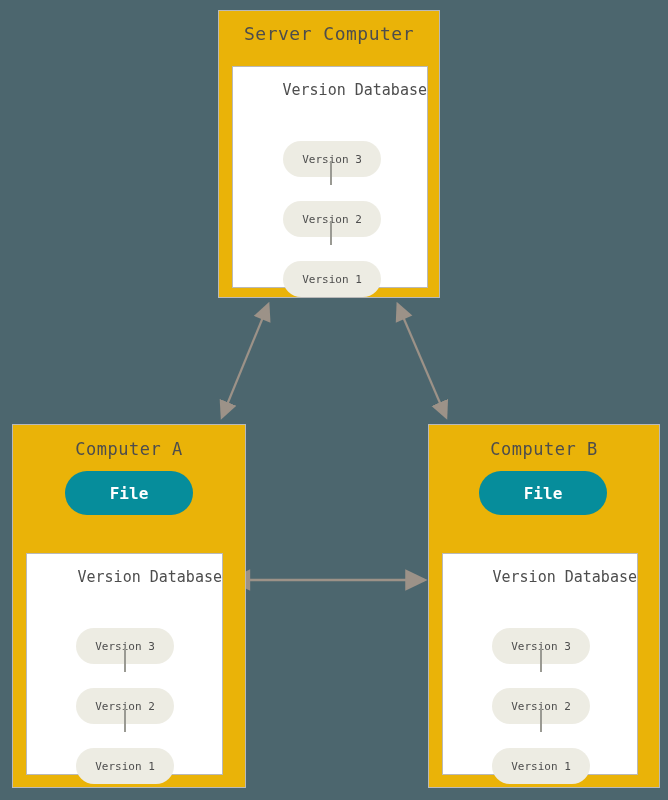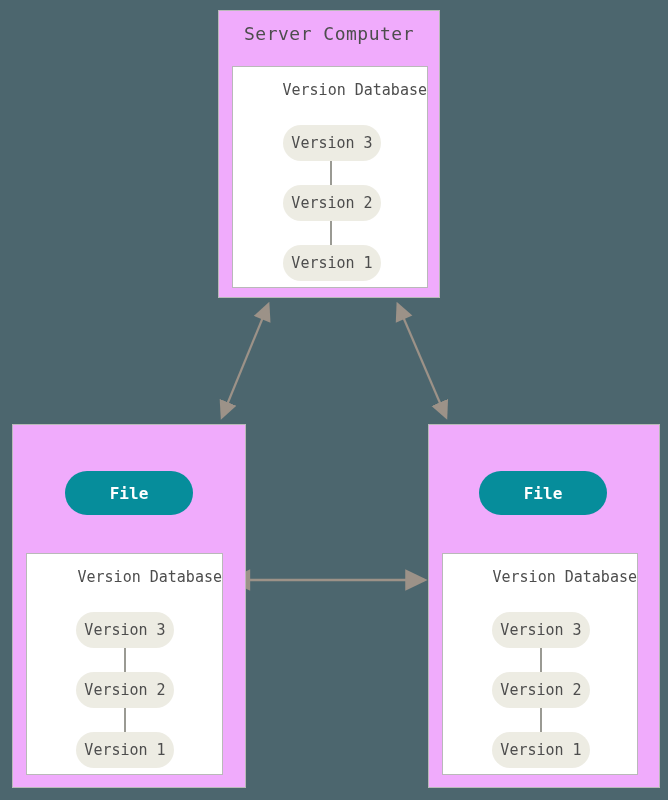--- a/index.html
+++ b/index.html
@@ -27,21 +27,21 @@
     top: 0;
     width: 668px;
     height: 800px;
     pointer-events: none;
     z-index: 1;
   }
 
   
   .machine {
     position: absolute;
-    background: #f0abfc;
+    background: #eab308;
     border: 1px solid #b9b9b9;
     box-sizing: border-box;
     z-index: 2;
   }
   .machine-title {
     text-align: center;
     color: #4d4d4d;
     font-size: 17px;
     letter-spacing: 0.5px;
     white-space: nowrap;
@@ -67,21 +67,22 @@
     display: flex;
     align-items: center;
     justify-content: center;
     border-radius: 18px;
     box-sizing: border-box;
     white-space: nowrap;
   }
   .pill.version {
     background: #edecE3;
     color: #4d4d4d;
-    font-size: 15px;
+    font-size: 11px;
+    margin-top: 16px;
   }
   .pill.file {
     background: #068d9b;
     color: #ffffff;
     font-size: 16px;
     border-radius: 22px;
     font-weight: bold;
   }
 
   
@@ -136,20 +137,21 @@
       <div class="pill version" style="left:50px; top:118px; width:98px; height:36px;">
         <span>Version 2</span>
       </div>
       <div class="pill version" style="left:50px; top:178px; width:98px; height:36px;">
         <span>Version 1</span>
       </div>
     </div>
   </div>
 
   <div class="machine" style="left:12px; top:424px; width:234px; height:364px;">
+    <div class="machine-title" style="margin-top:14px;">Computer A</div>
 
     <div class="pill file" style="left:52px; top:46px; width:128px; height:44px;">
       <span>File</span>
     </div>
 
     <div class="vdb" style="left:13px; top:128px; width:197px; height:222px;">
       <div class="vdb-title" style="margin-top:14px;">Version Database</div>
 
       <div class="connector" style="left:97px; top:94px; height:24px;"></div>
       <div class="connector" style="left:97px; top:154px; height:24px;"></div>
@@ -160,20 +162,21 @@
       <div class="pill version" style="left:49px; top:118px; width:98px; height:36px;">
         <span>Version 2</span>
       </div>
       <div class="pill version" style="left:49px; top:178px; width:98px; height:36px;">
         <span>Version 1</span>
       </div>
     </div>
   </div>
 
   <div class="machine" style="left:428px; top:424px; width:232px; height:364px;">
+    <div class="machine-title" style="margin-top:14px;">Computer B</div>
 
     <div class="pill file" style="left:50px; top:46px; width:128px; height:44px;">
       <span>File</span>
     </div>
 
     <div class="vdb" style="left:13px; top:128px; width:196px; height:222px;">
       <div class="vdb-title" style="margin-top:14px;">Version Database</div>
 
       <div class="connector" style="left:97px; top:94px; height:24px;"></div>
       <div class="connector" style="left:97px; top:154px; height:24px;"></div>

